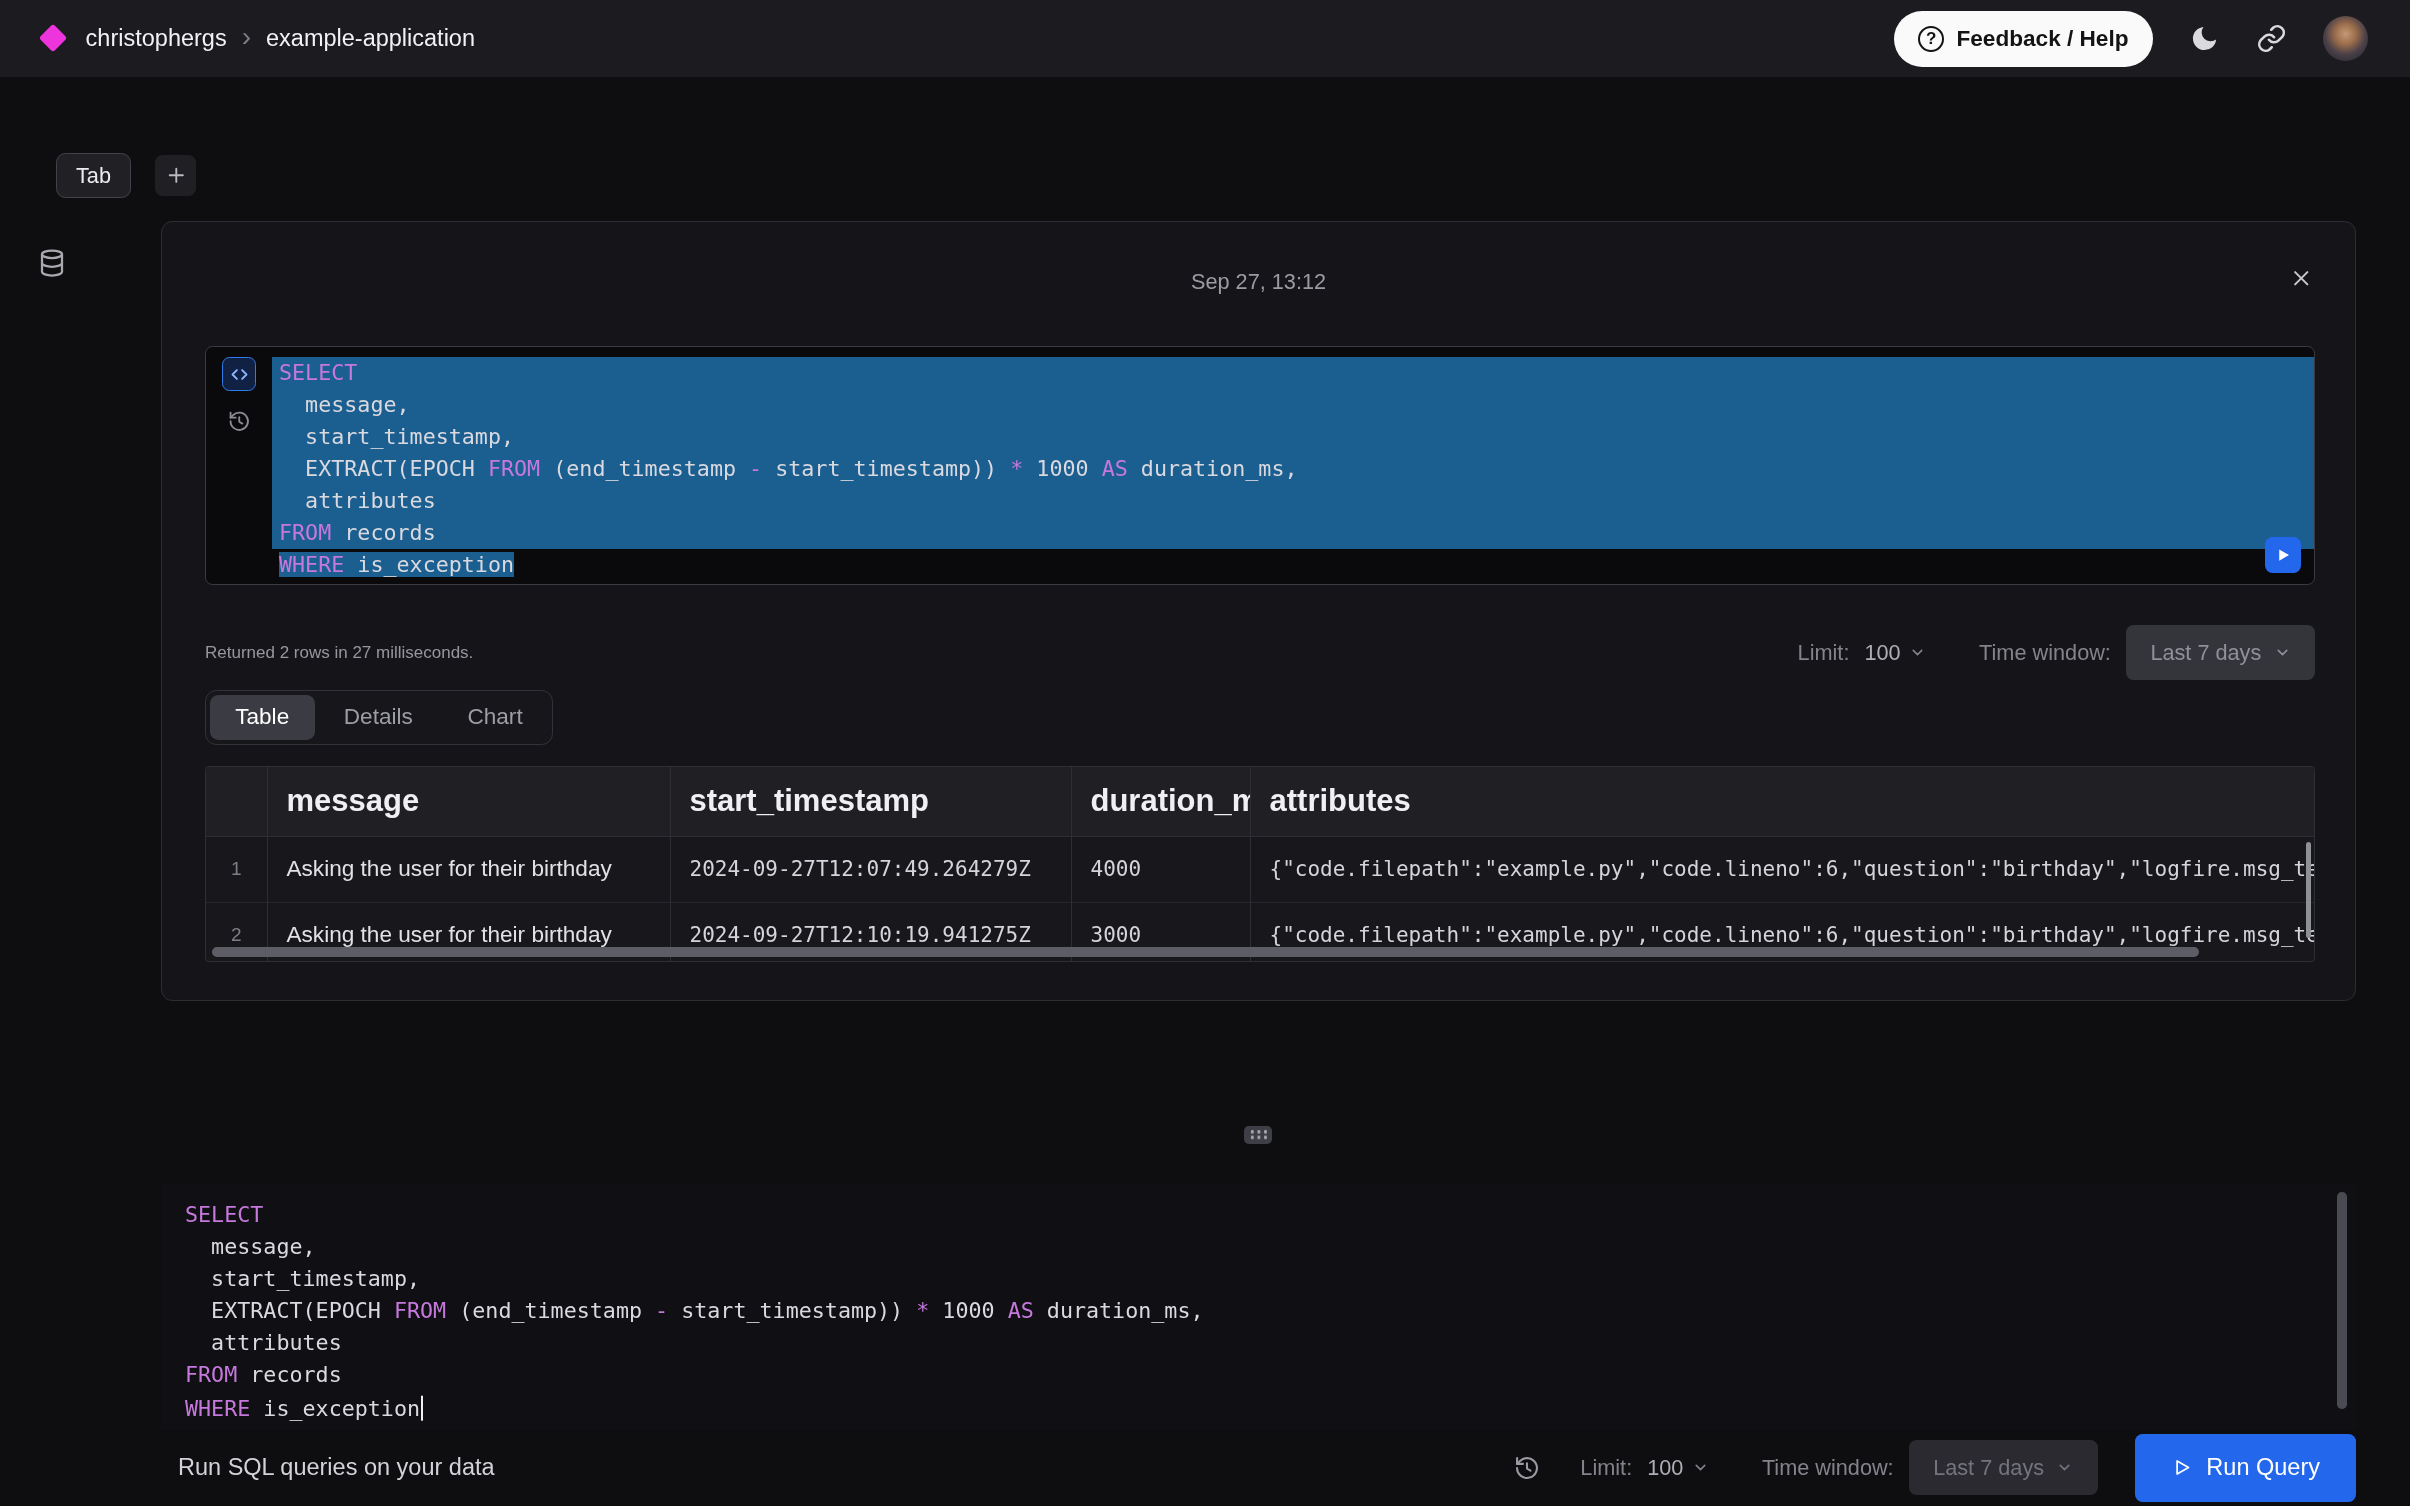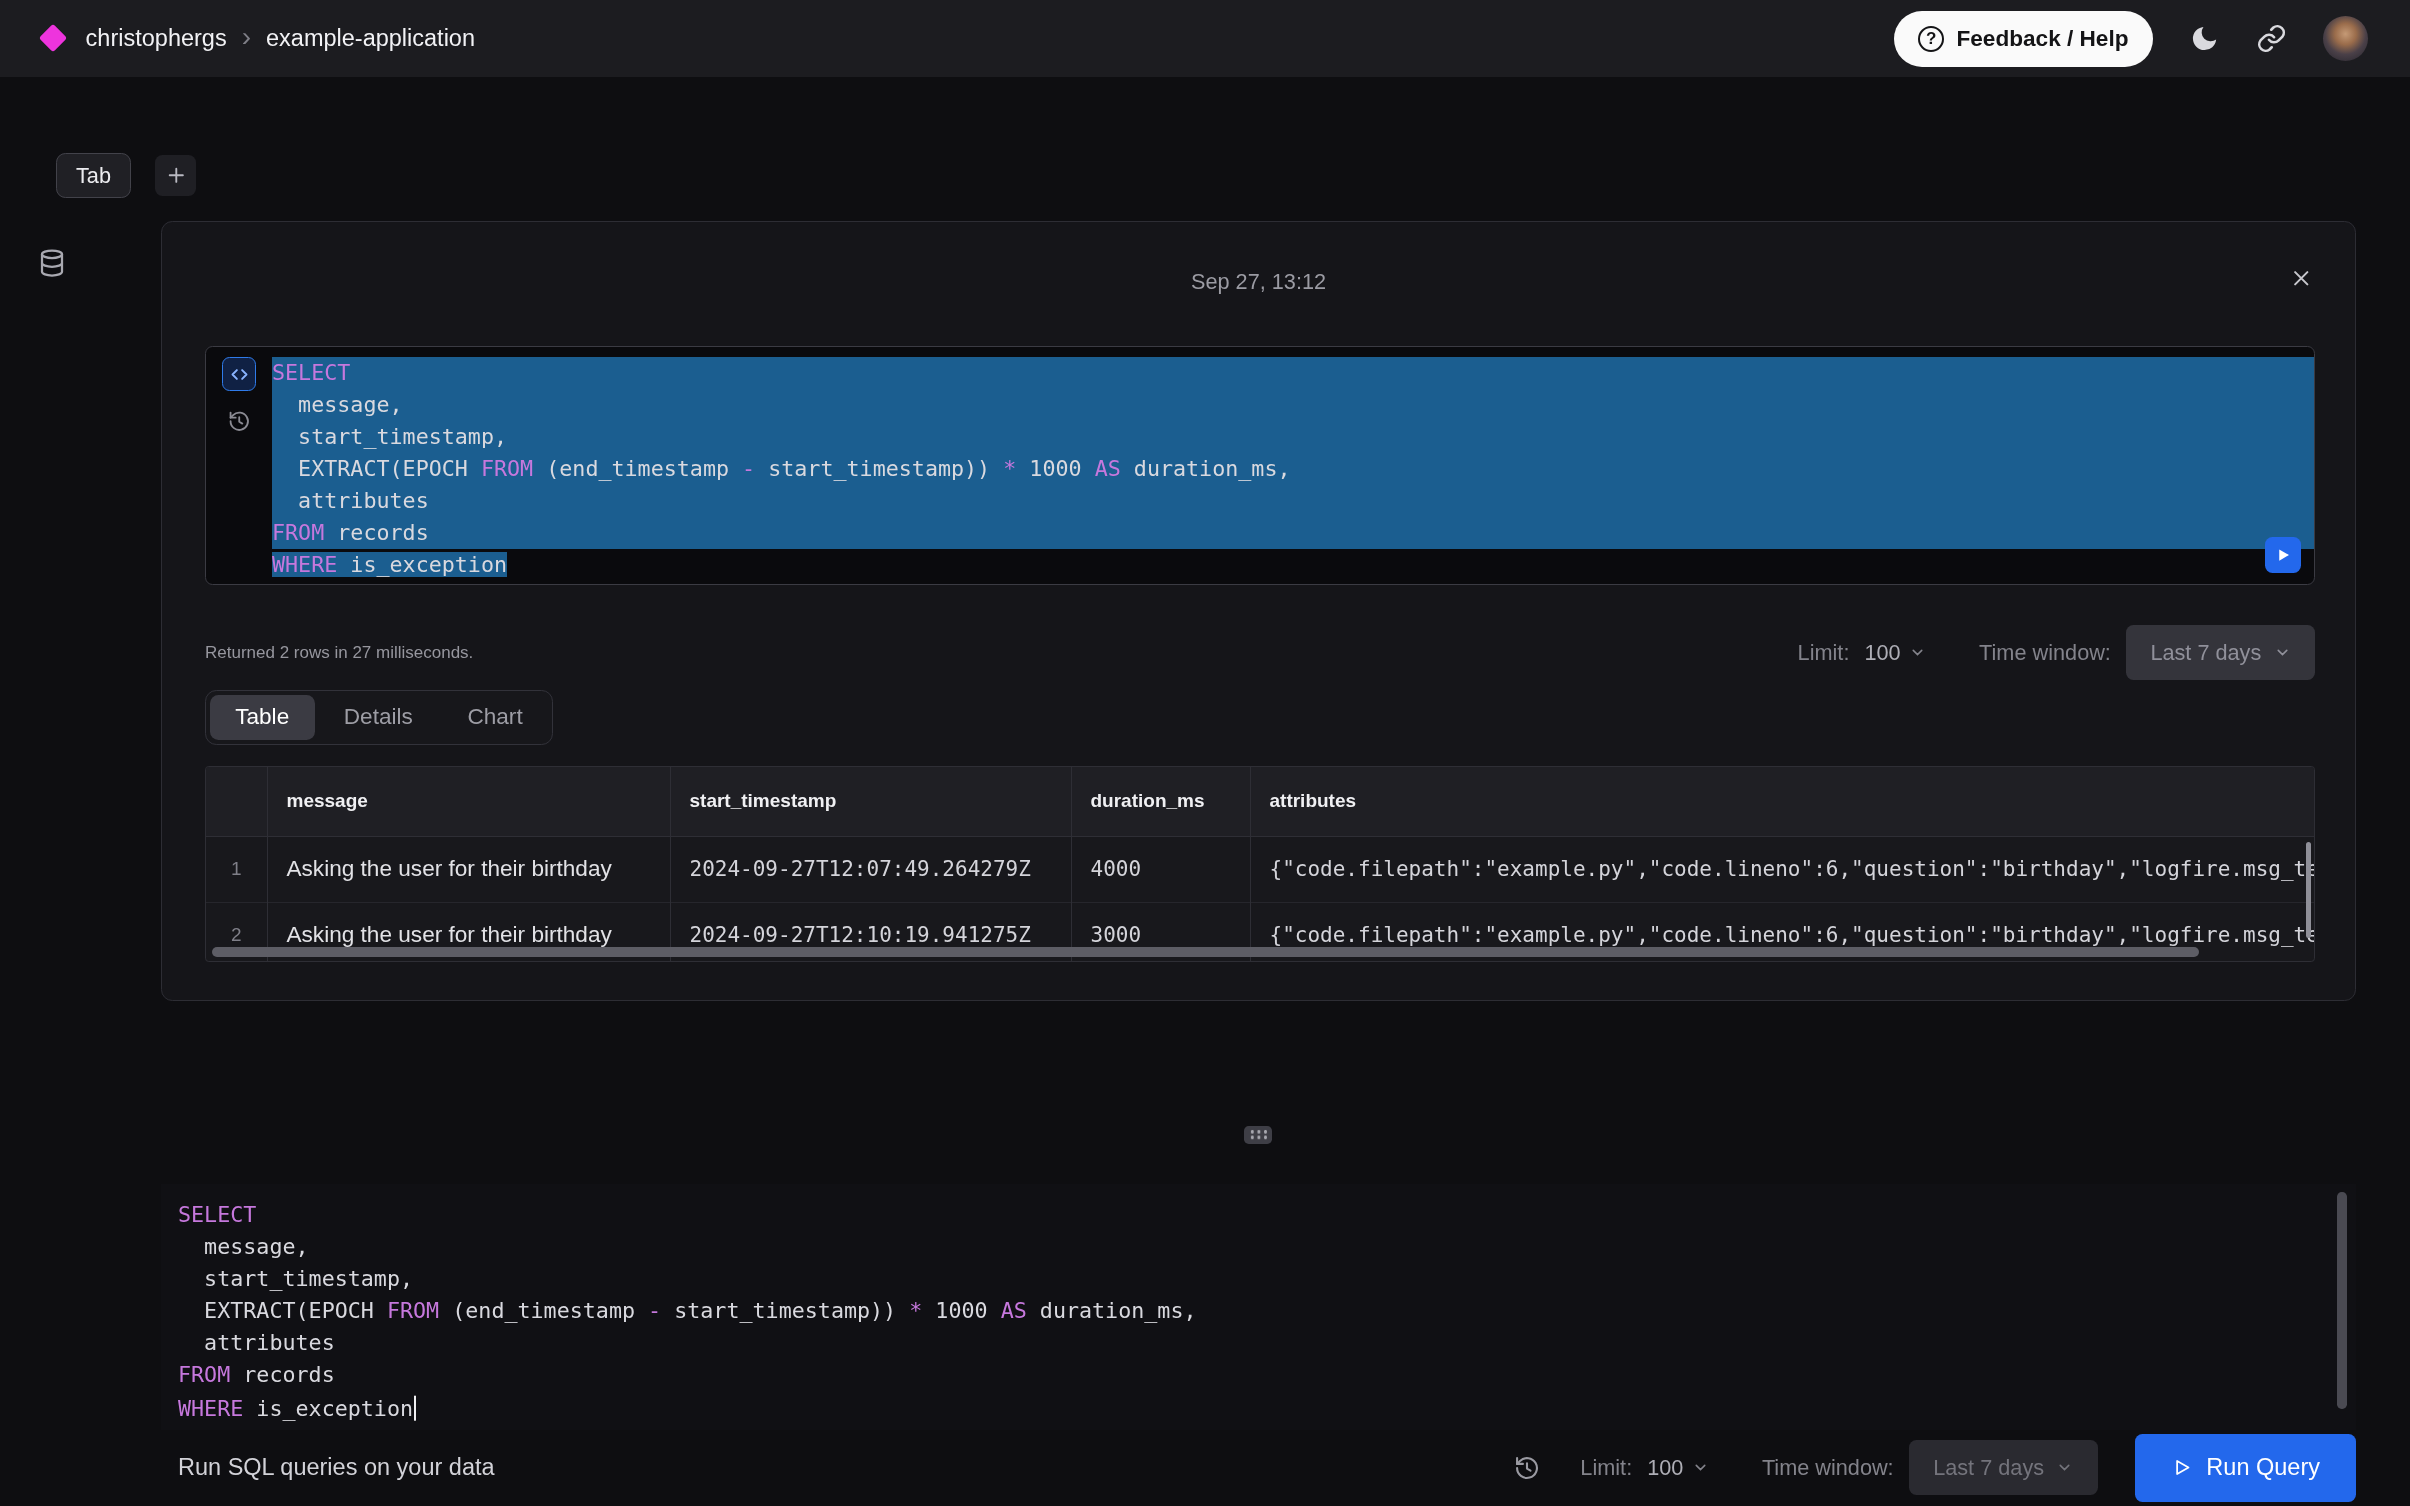--- a/index.html
+++ b/index.html
@@ -46,21 +46,21 @@
   
   .history-card { position:absolute; top:221px; left:161px; width:2195px; height:780px; background:#151519; border:0.9px solid #2d2d34; border-radius:11.3px; }
   .card-time { position:absolute; top:47px; left:0; right:0; text-align:center; font-size:21.7px; color:#9b9ba3; }
   .close-btn { position:absolute; top:38px; right:36px; width:36px; height:36px; display:flex; align-items:center; justify-content:center; color:#c6c6cc; }
 
   .code-block { position:absolute; top:124px; left:43px; right:40px; height:239px; background:#0a0a0d; border:0.9px solid #3b3b43; border-radius:7.5px; display:flex; }
   .code-gutter { width:66px; display:flex; flex-direction:column; align-items:center; padding-top:10.4px; gap:15px; flex:0 0 auto; }
   .code-mode-btn { width:34px; height:34px; border-radius:7.5px; background:rgba(34,102,235,0.25); border:0.9px solid #2f7bea; display:flex; align-items:center; justify-content:center; color:#8ab4ff; }
   .gutter-history-btn { width:30px; height:30px; color:#8b8b93; display:flex; align-items:center; justify-content:center; }
   .code-area { flex:1; padding-top:10.4px; font-family:"DejaVu Sans Mono", monospace; font-size:21.7px; line-height:32px; white-space:pre; overflow:hidden; }
-  .code-line { height:32px; }
+  .code-line { height:32px;padding-left:7px; }
   .sel-full { background:#1b5e90; }
   .sel-text { background:#1b5e90; }
   .tok-kw { color:#c678dd; }
   .tok-pl { color:#d9d9df; }
   .run-mini { position:absolute; right:13px; bottom:11.3px; width:36px; height:36px; background:#2368ec; border-radius:7.5px; display:flex; align-items:center; justify-content:center; }
 
   .status-row { position:absolute; top:403px; left:43px; right:40px; display:flex; align-items:center; justify-content:space-between; height:55px; }
   .status-text { font-size:17px; color:#96969e; }
   .controls { display:flex; align-items:center; gap:15px; }
   .ctl-label { font-size:21.7px; color:#83838b; }
@@ -72,21 +72,21 @@
 
   .result-tabs { position:absolute; top:468px; left:43px; display:inline-flex; border:0.9px solid #32323a; border-radius:11.3px; padding:3.8px; gap:3.8px; background:#17171b; }
   .seg-btn { height:45px; padding:0 25.4px; border-radius:8.5px; font-size:22.6px; color:#9d9da5; }
   .seg-btn.active { background:#3b3b43; color:#ffffff; font-weight:400; }
 
   .table-wrap { position:absolute; top:544px; left:43px; right:40px; height:196px; border:0.9px solid #2e2e35; border-radius:3.8px; overflow:hidden; background:#18181c; }
   table { width:100%; border-collapse:collapse; table-layout:fixed; }
   th, td { border-right:0.9px solid #2e2e35; padding:0 19px; text-align:left; overflow:hidden; white-space:nowrap; }
   th:last-child, td:last-child { border-right:none; }
   thead tr { height:69px; background:#1f1f24; }
-  thead th { font-size:19px; font-weight:600; color:#f0f0f3; border-bottom:0.9px solid #2e2e35; }
+  thead th { font-size:31px; font-weight:600; color:#f0f0f3; border-bottom:0.9px solid #2e2e35; }
   tbody tr { height:66px; }
   tbody tr + tr td { border-top:0.9px solid #26262c; }
   td { font-size:22.6px; color:#e2e2e6; }
   td.mono { font-family:"DejaVu Sans Mono", monospace; font-size:21px; color:#d4d4da; }
   .col-num { width:61px; text-align:center !important; color:#7f7f88; font-size:19px; padding:0; }
   .table-vscroll { position:absolute; top:75px; right:2.8px; width:5.6px; height:96px; background:#8f8f98; border-radius:2.8px; }
   .table-hscroll { position:absolute; bottom:3.8px; left:5.6px; height:10.4px; width:1987px; background:#5d5d65; border-radius:5.6px; }
 
   
   .splitter { position:absolute; top:1126px; left:1244px; width:28px; height:18px; background:#3e3e46; border-radius:4.7px; display:flex; align-items:center; justify-content:center; }

